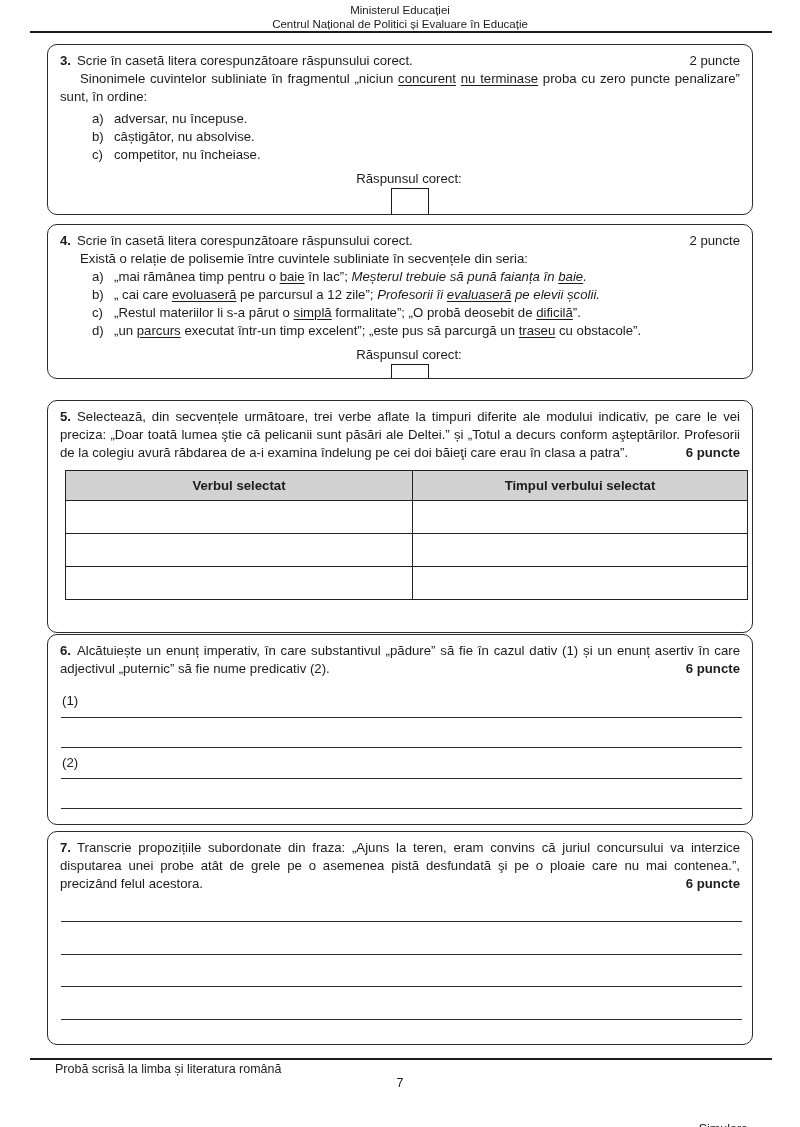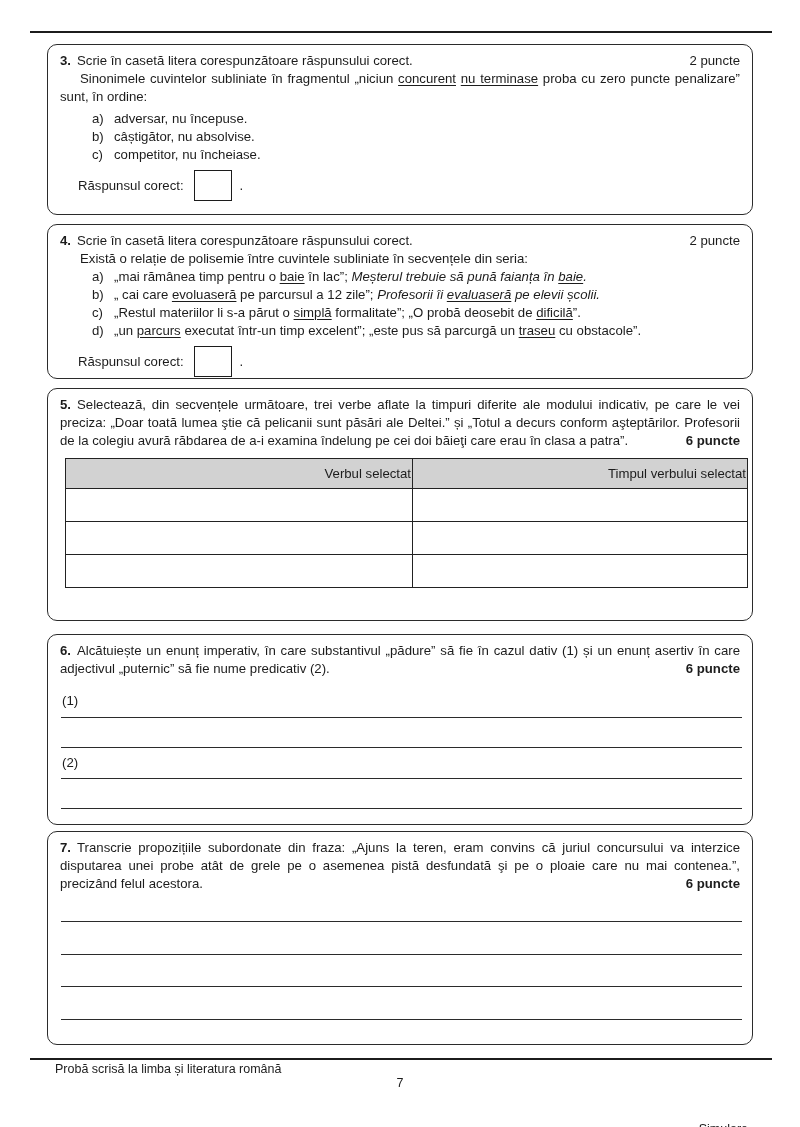--- a/index.html
+++ b/index.html
@@ -18,45 +18,49 @@
   .points{float:right;font-weight:normal;}
   .points-abs{position:absolute;right:0;bottom:0;font-weight:bold;}
   .para{position:relative;}
   .indent{text-indent:20px;}
   .opt{margin-left:32px;text-align:left;}
   .opt-label{display:inline-block;width:22px;}
   .u{text-decoration:underline;text-underline-offset:2px;}
   .i{font-style:italic;}
   .iu{font-style:italic;text-decoration:underline;text-underline-offset:2px;}
 
-  .answer-row{display:flex;align-items:center;margin:6px 0 0 18px;text-align:left;}
+  .answer-row{display:flex;align-items:center;margin:6px 0 0 18px;text-align:left;flex-direction:column;}
   .answer-box{display:inline-block;width:36px;height:29px;border:1.8px solid #1c1c1c;margin:0 8px 0 10px;background:#fff;}
 
   
   .verbs-table{border-collapse:collapse;margin:8px 0 0 5px;width:676px;table-layout:fixed;}
   .verbs-table th,.verbs-table td{border:1.6px solid #222;}
-  .verbs-table th{background:#d2d2d2;font-size:13.2px;font-weight:normal;height:27px;text-align:right;}
+  .verbs-table th{background:#d2d2d2;font-size:13.2px;font-weight:bold;height:27px;text-align:center;}
   .verbs-table td{height:30px;}
   .col-a{width:344px;}.col-b{width:332px;}
 
   
   .rule{position:absolute;left:13px;right:10px;border-top:1.8px solid #2b2b2b;}
   .num-label{position:absolute;left:14px;font-size:13.2px;}
 
   
   .footer-rule{position:absolute;top:1058px;left:30px;width:742px;border-top:2.2px solid #1c1c1c;}
   .footer-left{position:absolute;top:1062px;left:55px;font-size:12.5px;}
   .footer-right{position:absolute;top:1122px;right:52px;font-size:12.5px;}
   .page-num{position:absolute;top:1076px;left:0;width:100%;text-align:center;font-size:12.5px;}
 </style>
 </head>
 <body>
 
 <div class="page">
 
+  <div class="doc-header">
+    <div>Ministerul Educației</div>
+    <div>Centrul Național de Politici și Evaluare în Educație</div>
+  </div>
   <div class="header-rule"></div>
 
   <div class="qbox" style="top:44px;height:171px;">
     <div>
       <span class="points">2 puncte</span>
       <span class="qnum">3.</span><span>Scrie în casetă litera corespunzătoare răspunsului corect.</span>
     </div>
     <div class="indent"><span>Sinonimele cuvintelor subliniate în fragmentul „niciun </span><span class="u">concurent</span><span> </span><span class="u">nu terminase</span><span> proba cu zero puncte penalizare” sunt, în ordine:</span></div>
     <div class="opt" style="margin-top:4px;"><span class="opt-label">a)</span><span>adversar, nu începuse.</span></div>
     <div class="opt"><span class="opt-label">b)</span><span>câștigător, nu absolvise.</span></div>
@@ -78,21 +82,21 @@
     <div class="opt"><span class="opt-label">b)</span><span>„ cai care </span><span class="u">evoluaseră</span><span> pe parcursul a 12 zile”; </span><span class="u"></span><span></span><span class="i">Profesorii îi </span><span class="iu">evaluaseră</span><span class="i"> pe elevii școlii.</span></div>
     <div class="opt"><span class="opt-label">c)</span><span>„Restul materiilor li s-a părut o </span><span class="u">simplă</span><span> formalitate”; „O probă deosebit de </span><span class="u">dificilă</span><span>”.</span></div>
     <div class="opt"><span class="opt-label">d)</span><span>„un </span><span class="u">parcurs</span><span> executat într-un timp excelent”; „este pus să parcurgă un </span><span class="u">traseu</span><span> cu obstacole”.</span></div>
     <div class="answer-row">
       <span>Răspunsul corect:</span>
       <span class="answer-box"></span>
       <span>.</span>
     </div>
   </div>
 
-  <div class="qbox" style="top:388px;height:233px;">
+  <div class="qbox" style="top:400px;height:233px;">
     <div class="para">
       <span class="qnum">5.</span><span>Selectează, din secvențele următoare, trei verbe aflate la timpuri diferite ale modului indicativ, pe care le vei preciza: „Doar toată lumea ştie că pelicanii sunt păsări ale Deltei.” și „Totul a decurs conform aşteptărilor. Profesorii de la colegiu avură răbdarea de a-i examina îndelung pe cei doi băieţi care erau în clasa a patra”.</span>
       <span class="points-abs">6 puncte</span>
     </div>
     <table class="verbs-table">
       <tbody>
           <tr>
         <th class="col-a">Verbul selectat</th>
         <th class="col-b">Timpul verbului selectat</th>
       </tr>

